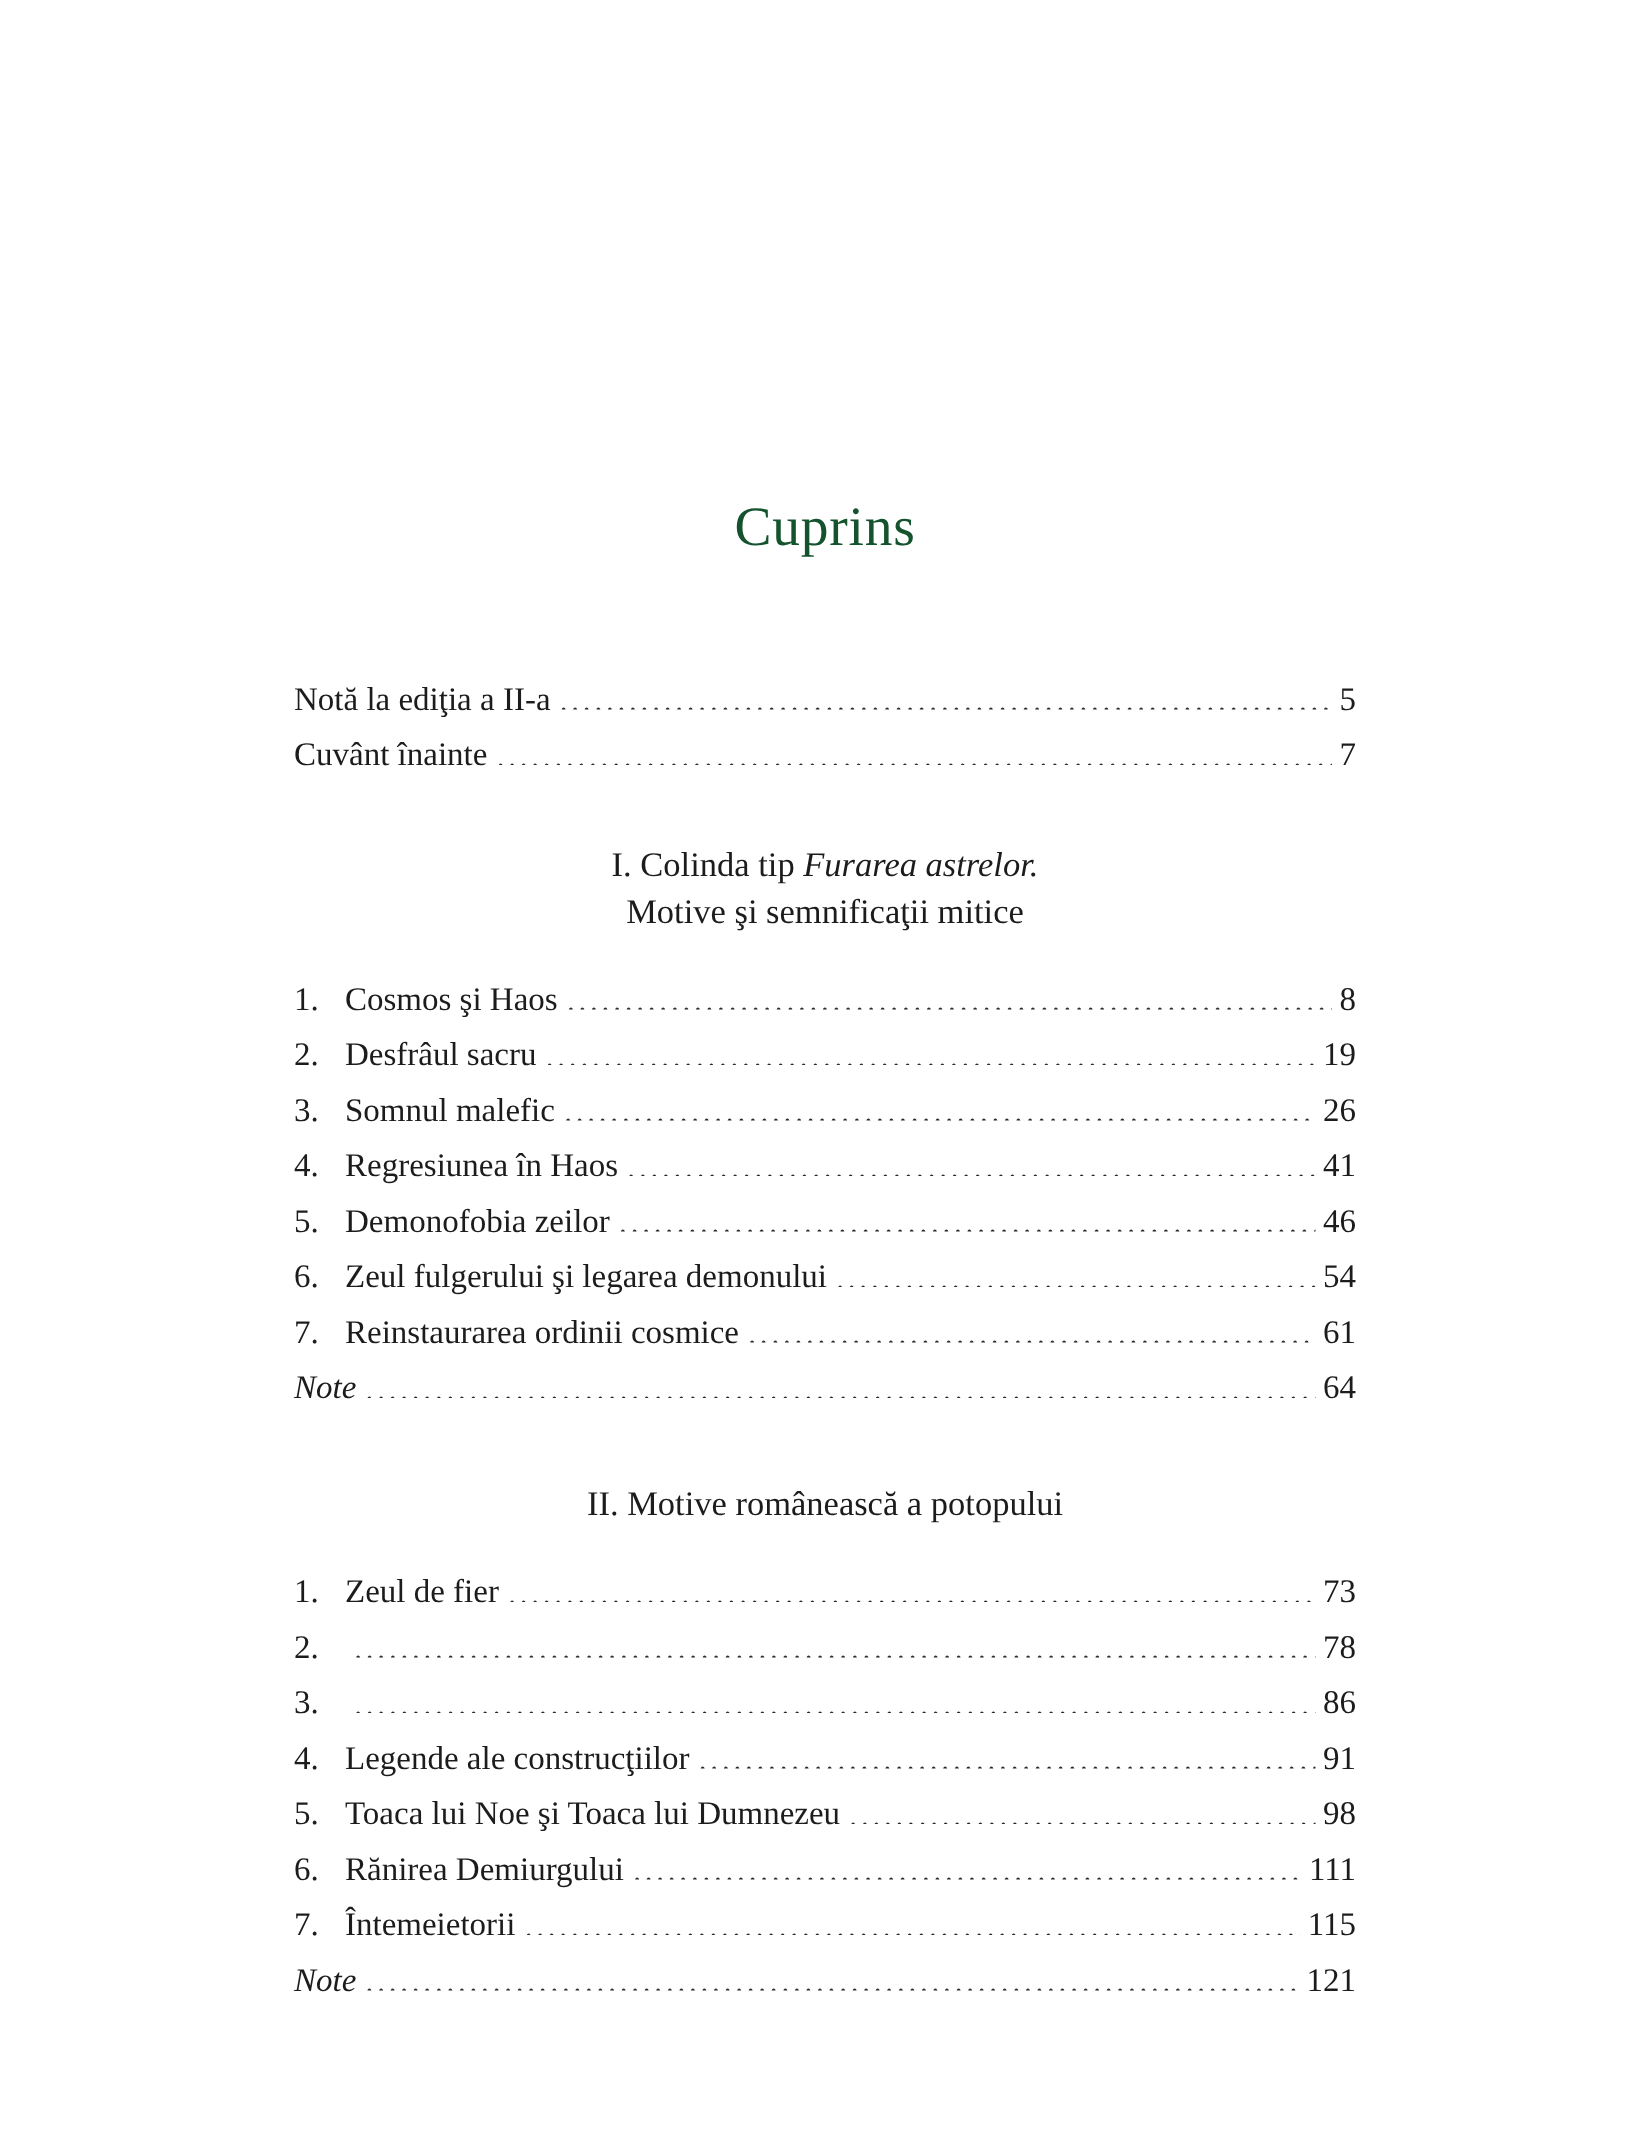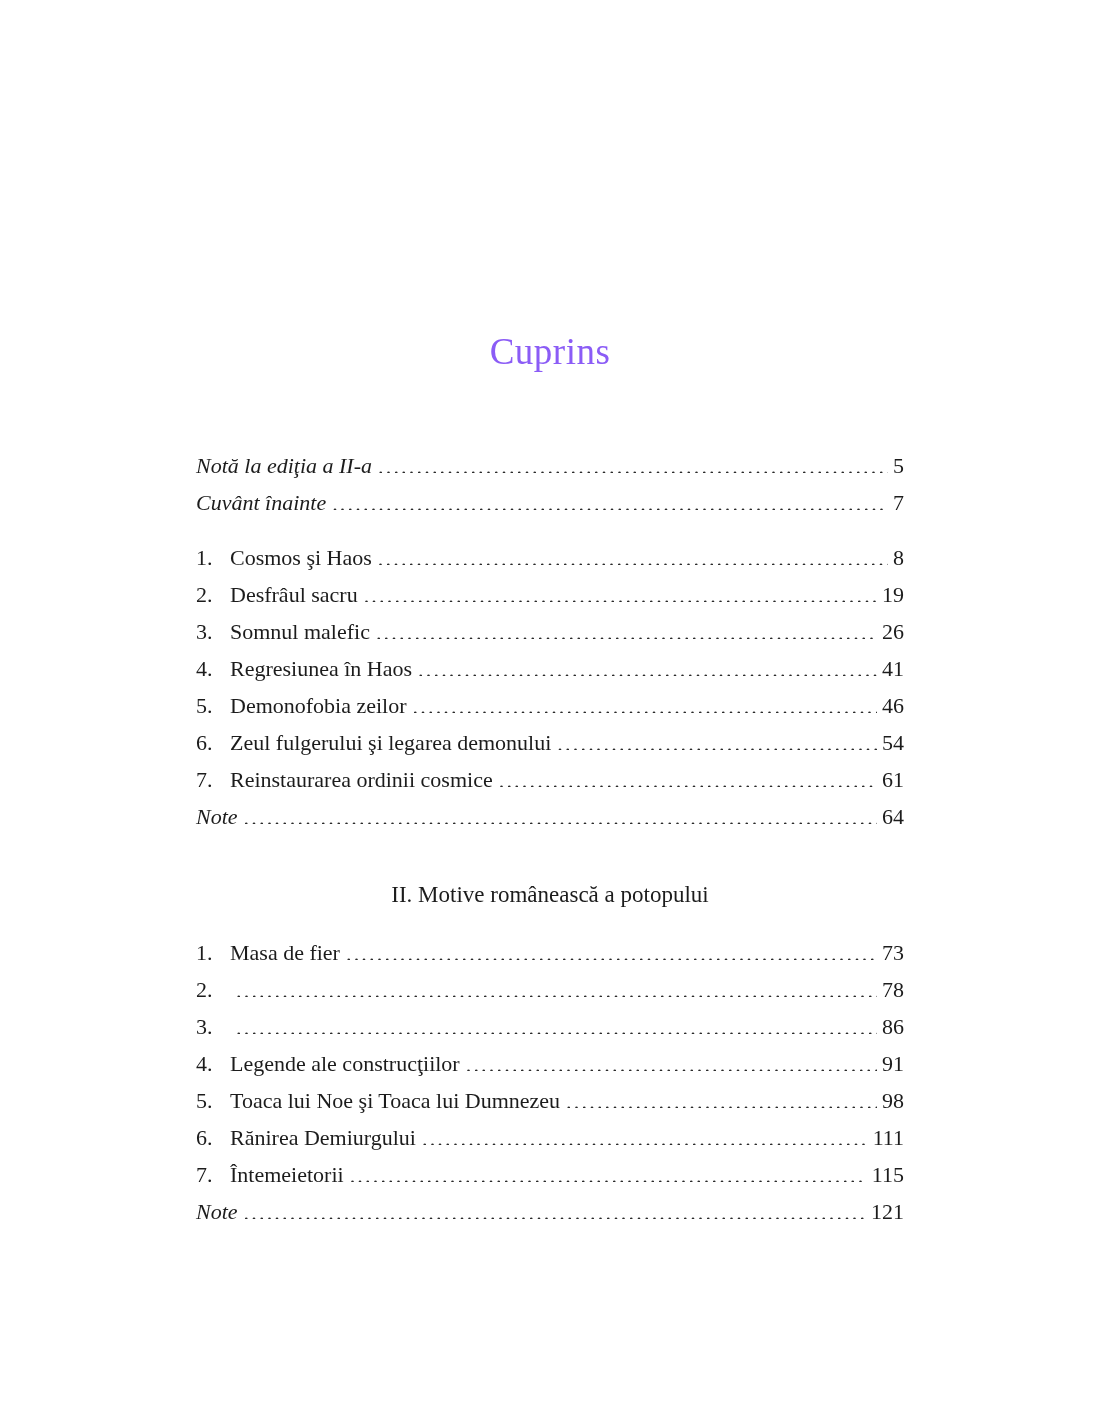--- a/index.html
+++ b/index.html
@@ -14,21 +14,21 @@
   .content {
     width: 708px;
     margin: 0 auto;
   }
   .page-title {
     margin-top: 330px;
     text-align: center;
     font-size: 37px;
     font-weight: 400;
     letter-spacing: 0.5px;
-    color: #8b5cf6;
+    color: #14532d;
   }
   .front-matter { margin-top: 80px; }
   .toc-row {
     display: flex;
     align-items: baseline;
     font-size: 22px;
     margin-bottom: 12px;
     line-height: 25px;
   }
   .num { flex: none; width: 34px; }
@@ -41,21 +41,21 @@
     white-space: nowrap;
     margin: 0 5px 0 6px;
   }
   .dots::after {
     content: "......................................................................................................................................";
     letter-spacing: 2.2px;
     color: #2a2a2a;
   }
   .pg { flex: none; }
   .italic { font-style: italic; }
-  .front-matter .label { font-style: italic; }
+  .front-matter .label { }
   .note-row { margin-top: 4px; }
   .note-row .label { font-style: italic; }
   .section-heading {
     text-align: center;
     font-size: 23px;
     line-height: 31px;
     margin-top: 46px;
     color: #1c1c1c;
   }
   .section-items { margin-top: 30px; }
@@ -75,20 +75,24 @@
       <span class="pg">5</span>
     </div>
     <div class="toc-row">
       <span class="label">Cuvânt înainte</span>
       <span class="dots"></span>
       <span class="pg">7</span>
     </div>
   </div>
 
   <div class="section section-1">
+    <div class="section-heading">
+      <div><span>I. Colinda tip </span><span class="italic">Furarea astrelor.</span></div>
+      <div>Motive şi semnificaţii mitice</div>
+    </div>
 
     <div class="section-items">
       <div class="toc-row">
         <span class="num">1.</span>
         <span class="label">Cosmos şi Haos</span>
         <span class="dots"></span>
         <span class="pg">8</span>
       </div>
       <div class="toc-row">
         <span class="num">2.</span>
@@ -135,21 +139,21 @@
   </div>
 
   <div class="section section-2">
     <div class="section-heading">
       <div><span>II. Motive românească a potopului</span></div>
     </div>
 
     <div class="section-items">
       <div class="toc-row">
         <span class="num">1.</span>
-        <span class="label">Masa de fier</span>
+        <span class="label">Zeul de fier</span>
         <span class="dots"></span>
         <span class="pg">73</span>
       </div>
       <div class="toc-row">
         <span class="num">2.</span>
         <span class="dots"></span>
         <span class="pg">78</span>
       </div>
       <div class="toc-row">
         <span class="num">3.</span>

